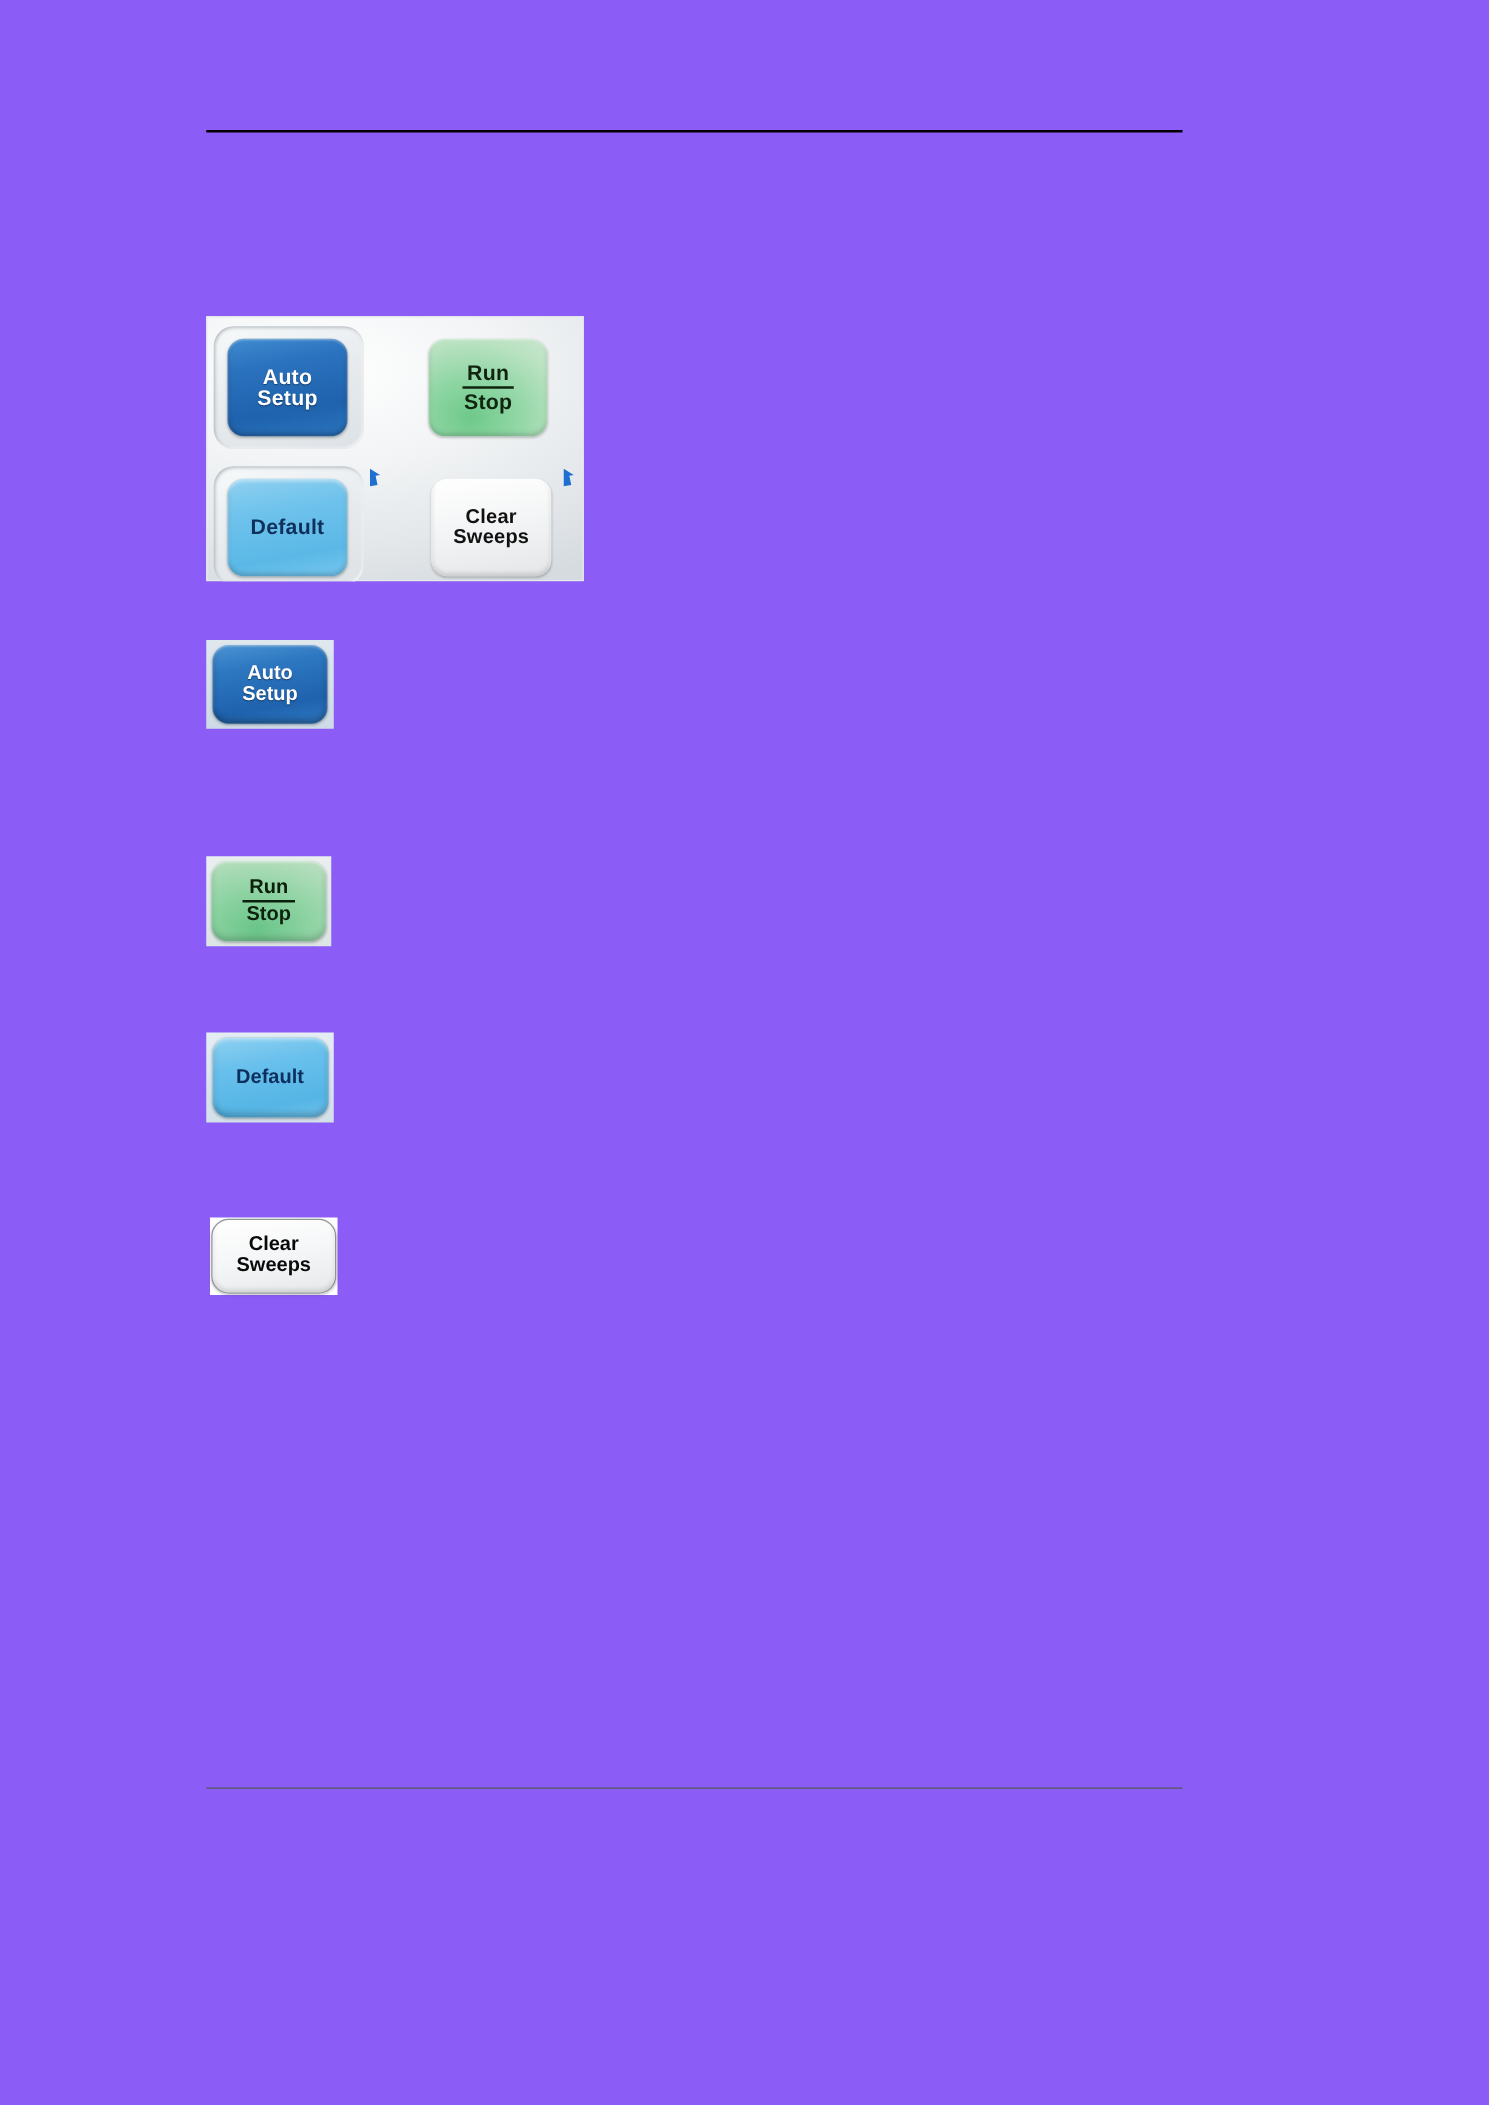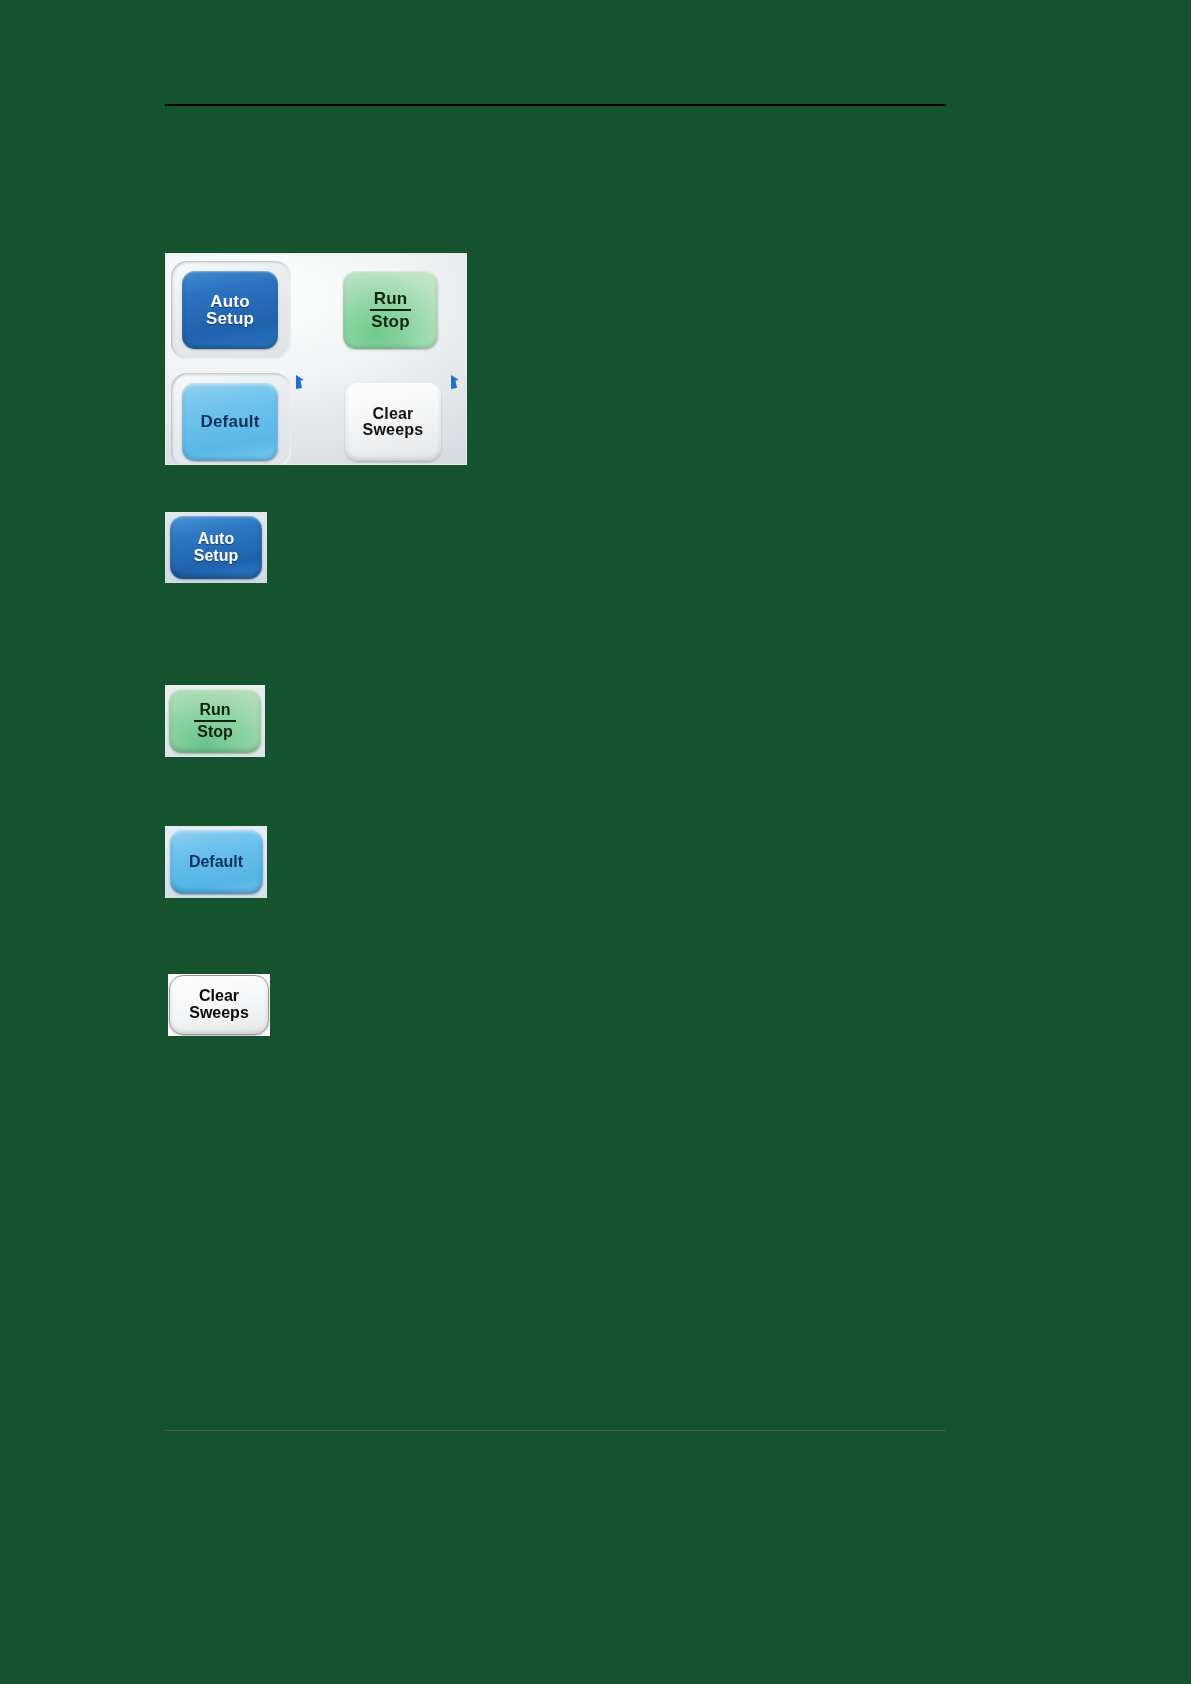--- a/index.html
+++ b/index.html
@@ -8,21 +8,21 @@
     padding: 0;
     background: #ffffff;
   }
   body {
     font-family: "Liberation Serif", serif;
   }
   .page {
     position: relative;
     width: 1191px;
     height: 1684px;
-    background: #14532d;
+    background: #8b5cf6;
     overflow: hidden;
   }
 
   
   .rule-header {
     position: absolute;
     left: 165px;
     top: 104px;
     width: 781px;
     height: 2px;

